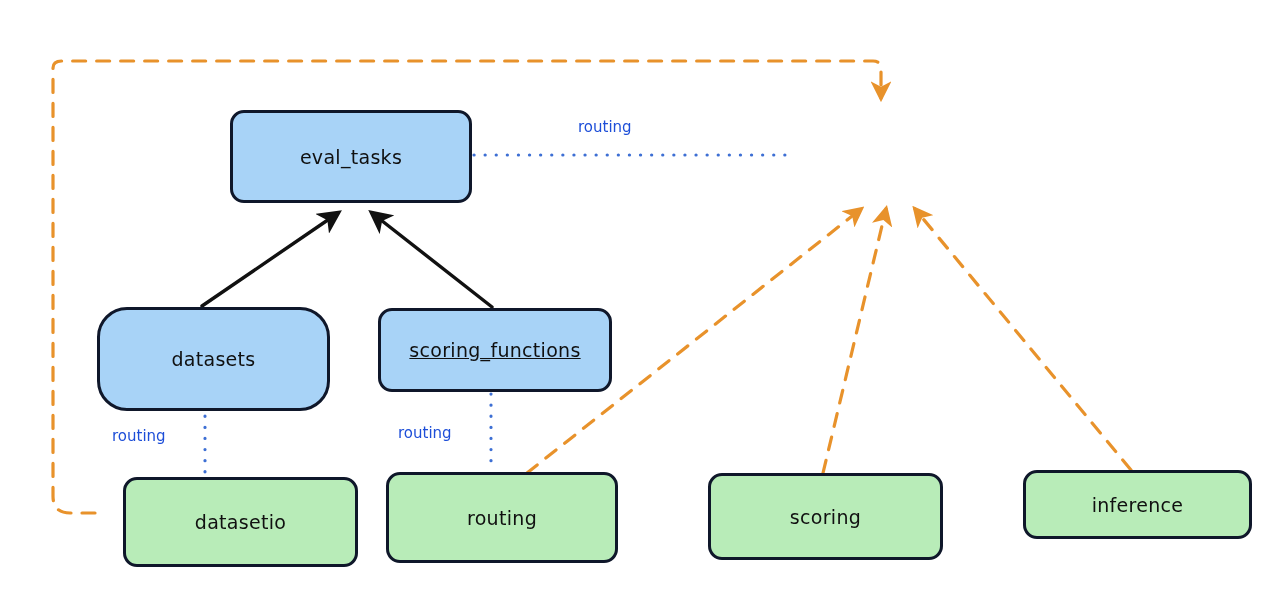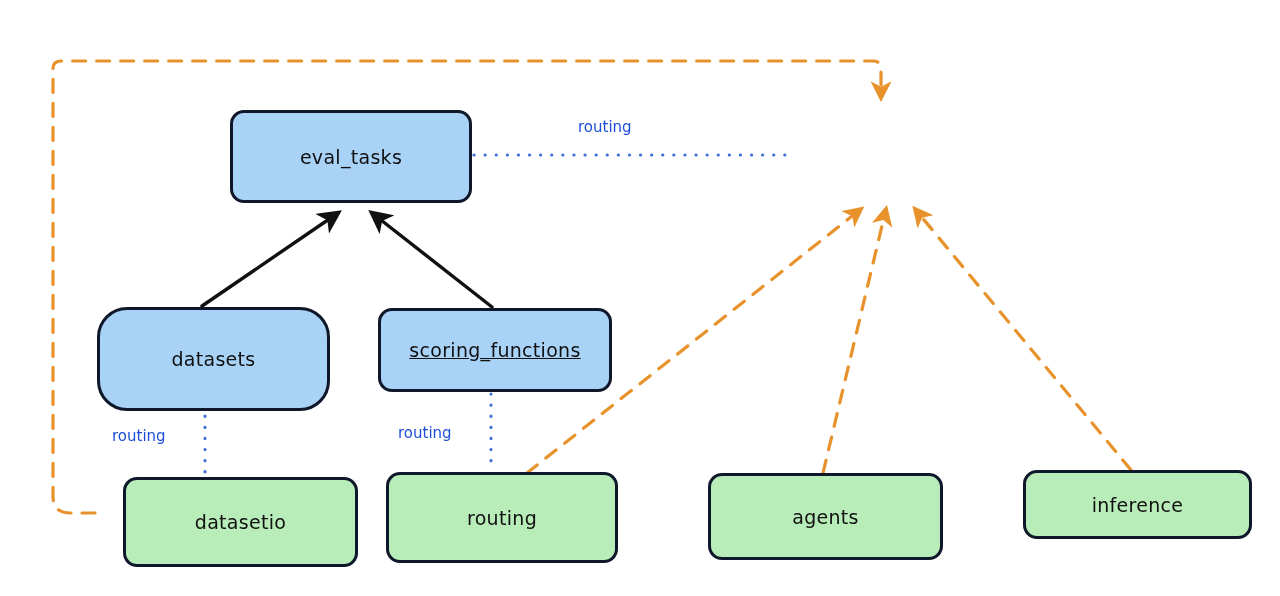--- a/index.html
+++ b/index.html
@@ -108,21 +108,21 @@
 
   <div class="node green" id="node-datasetio" style="left:95px; top:477px; width:235px; height:90px;margin-left:28px;">
     <span class="node-label">datasetio</span>
   </div>
 
   <div class="node green" id="node-scoring" style="left:386px; top:472px; width:232px; height:91px;">
     <span class="node-label">routing</span>
   </div>
 
   <div class="node green" id="node-agents" style="left:708px; top:473px; width:235px; height:87px;">
-    <span class="node-label">agents</span>
+    <span class="node-label">scoring</span>
   </div>
 
   <div class="node green" id="node-inference" style="left:1023px; top:470px; width:229px; height:69px;">
     <span class="node-label">inference</span>
   </div>
 
   <div class="edge-label" style="left:578px; top:118px;">routing</div>
 
   <div class="edge-label" style="left:112px; top:427px;">routing</div>
 

